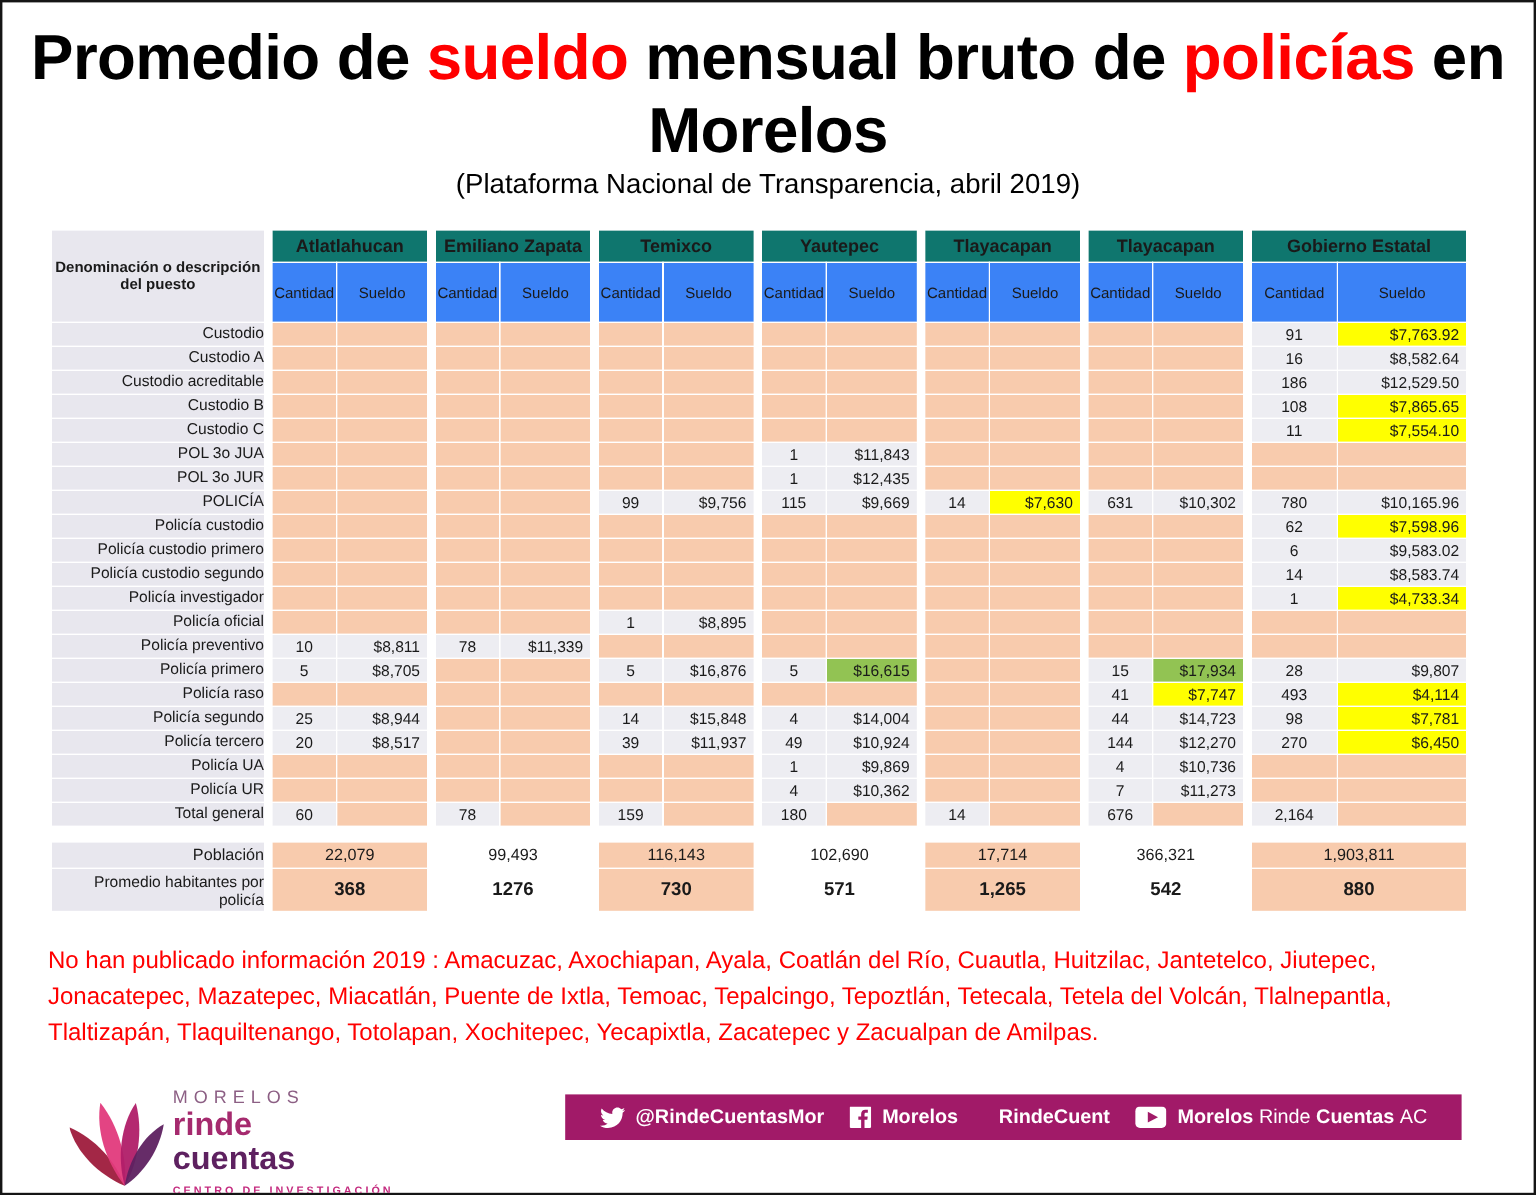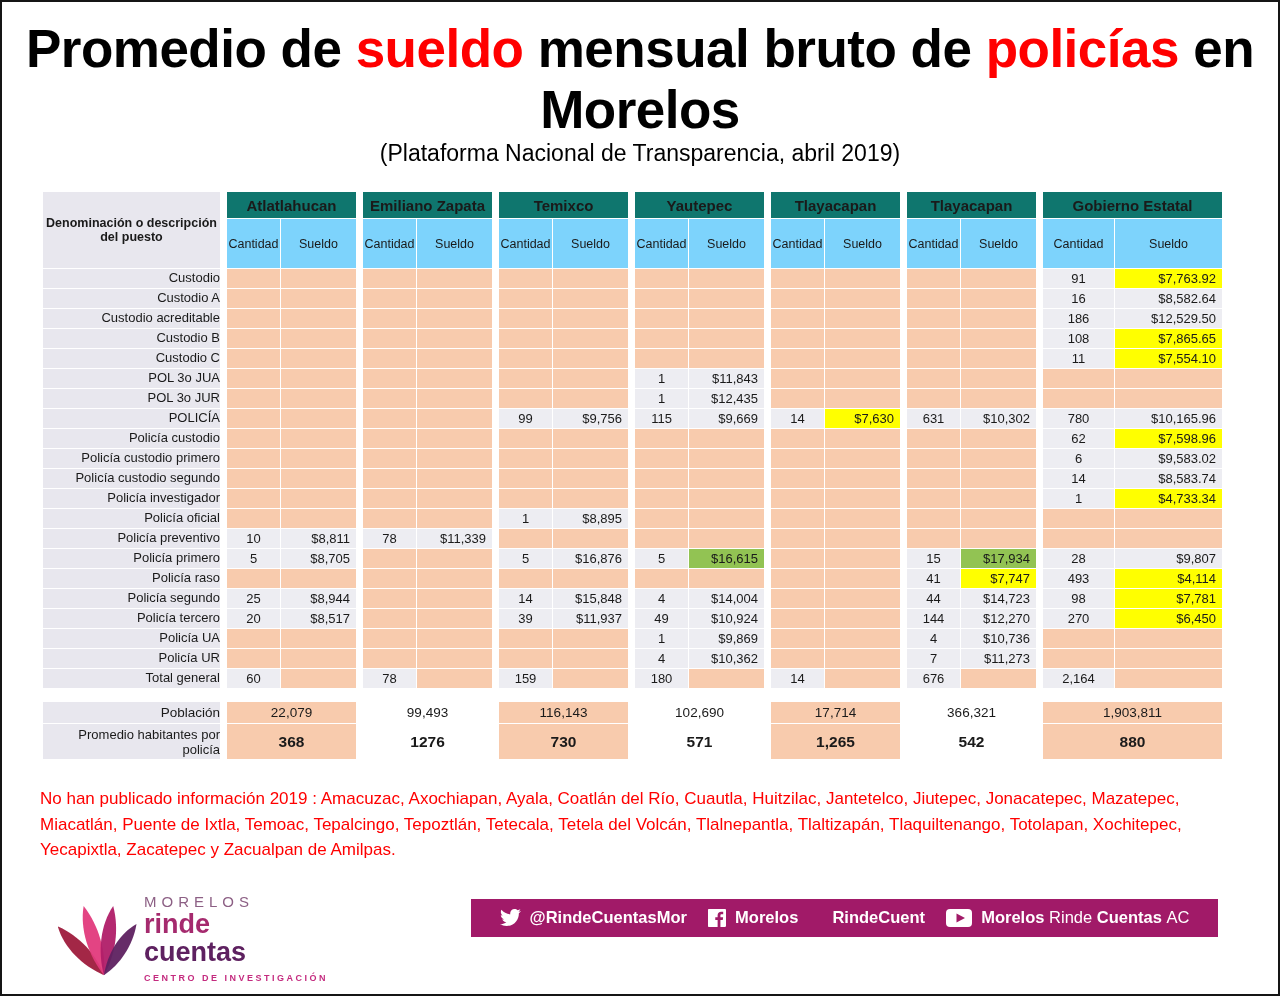--- a/index.html
+++ b/index.html
@@ -11,36 +11,36 @@
   .title .red { color:#ff0000; }
   .subtitle { text-align:center; margin-top:0; font-size:23px; }
 
   table { border-collapse:collapse; table-layout:fixed; margin:24px 0 0 40px; width:1180px; font-size:13px; }
   td { border:1px solid #fff; height:20px; padding:0; overflow:hidden; white-space:nowrap; color:#1a1a1a; }
   .w-lab{width:178px}.w-gap{width:6px}.w-c{width:54px}.w-s{width:76px}.w-cw{width:72px}.w-sw{width:108px}
 
   .lab   { background:#e8e7ee; text-align:right; padding-left:6px; white-space:normal; line-height:1.15; }
   .corner{ text-align:center; font-weight:bold; font-size:12.5px; vertical-align:middle; padding-left:0; }
   .mh    { background:#0f766e; font-weight:bold; text-align:center; font-size:15px; height:27px; }
-  .sh    { background:#7dd3fc; text-align:center; font-size:12.5px; height:50px; vertical-align:middle; }
+  .sh    { background:#3b82f6; text-align:center; font-size:12.5px; height:50px; vertical-align:middle; }
   .gap   { background:#fff; }
   .empty { background:#f8cbad; }
   .val   { background:#ededf2; }
   .yellow{ background:#ffff00; }
   .green { background:#92c353; }
   .c { text-align:center; }
   .s { text-align:right; padding-right:6px; }
   .sp { background:#fff; height:13px; border:none; }
   .pv { background:#f8cbad; text-align:center; font-size:13.5px; height:22px; }
   .mv { background:#f8cbad; text-align:center; font-weight:bold; font-size:15.5px; height:36px; }
   .pv.alt, .mv.alt { background:#ffffff; }
   .plab { font-size:13.5px; }
   .mlab { padding-top:2px; }
 
-  .notes { margin:26px 38px 0 38px; font-size:17px; line-height:1.5; color:#ff0000; }
+  .notes { margin:26px 38px 0 38px; font-size:20px; line-height:1.5; color:#ff0000; }
   .notes .black { color:#000; }
 
   .bottom { display:flex; margin:20px 60px 0 56px; align-items:flex-start; }
   .logo { width:206px; display:flex; align-items:flex-start; flex-shrink:0; }
   .flower { flex-shrink:0; margin-top:2px; }
   .logo-text { margin-left:4px; margin-top:10px; }
   .lt-morelos { font-size:15px; letter-spacing:5px; color:#8c5f84; }
   .lt-rinde   { font-size:27px; font-weight:bold; color:#a52a6e; line-height:1.05; }
   .lt-cuentas { font-size:27px; font-weight:bold; color:#5e2160; line-height:1.05; }
   .lt-tag     { font-size:9px; letter-spacing:2.5px; color:#c42b7f; margin-top:7px; font-weight:bold; white-space:nowrap; }

